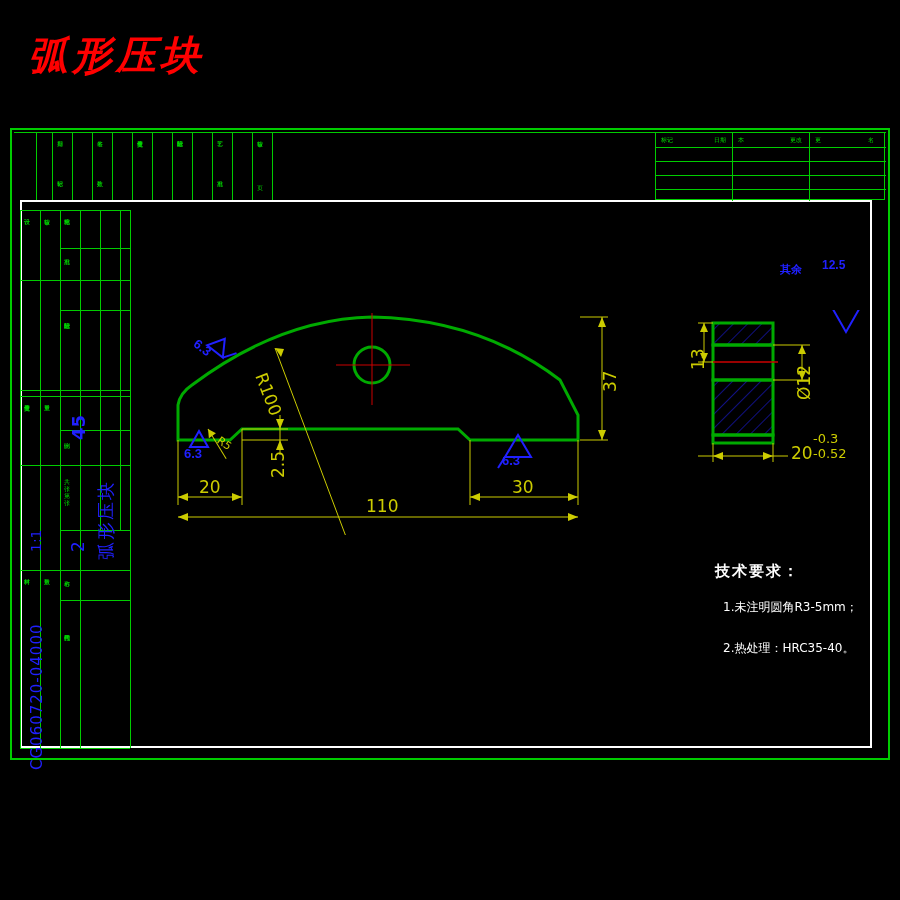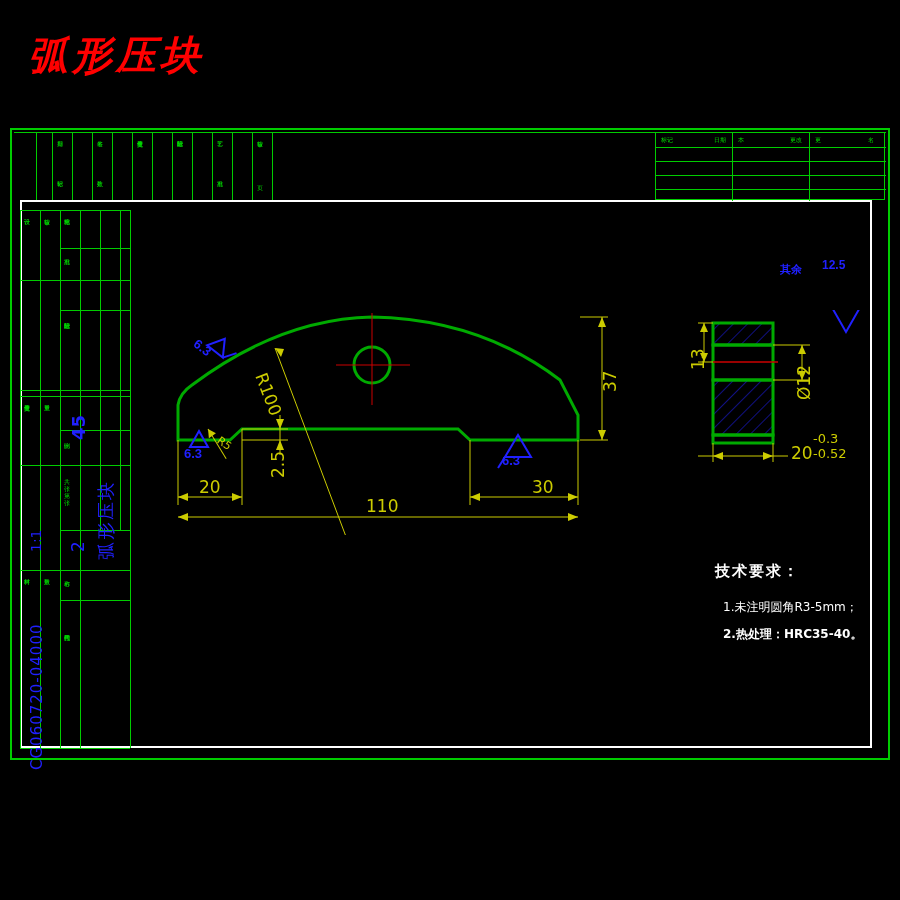--- a/index.html
+++ b/index.html
@@ -179,21 +179,21 @@
 
   <g transform="translate(48,124) rotate(35)">
     <line x1="0" y1="0" x2="32" y2="14" stroke="#cccc00" stroke-width="1"></line>
     <polygon points="0,0 9,-1 6,7" fill="#cccc00"></polygon>
   </g>
 </svg>
 
 <div class="abs dim" style="left:366px;top:496px;">110</div>
 <div class="abs dim rot90" style="left:600px;top:392px;">37</div>
 <div class="abs dim" style="left:199px;top:477px;">20</div>
-<div class="abs dim" style="left:532px;top:477px;">30</div>
+<div class="abs dim" style="left:512px;top:477px;">30</div>
 <div class="abs dim rot90" style="left:268px;top:478px;">2.5</div>
 <div class="abs dim" style="left:270px;top:370px;transform:rotate(69deg);transform-origin:0 0;">R100</div>
 <div class="abs dim" style="left:222px;top:434px;font-size:11px;transform:rotate(35deg);transform-origin:0 0;">R5</div>
 
 <div class="abs sf" style="left:184px;top:446px;font-size:13px;">6.3</div>
 <div class="abs sf" style="left:502px;top:453px;font-size:13px;">6.3</div>
 <div class="abs sf" style="left:200px;top:336px;font-size:13px;transform:rotate(38deg);transform-origin:0 0;">6.3</div>
 
 <svg class="abs" width="210" height="200" style="left:690px;top:310px;" viewBox="0 0 210 200">
   <defs>
@@ -238,14 +238,14 @@
 <div class="abs dim" style="left:791px;top:443px;">20</div>
 <div class="abs dim" style="left:813px;top:431px;font-size:13px;text-align:right;">-0.3</div>
 <div class="abs dim" style="left:813px;top:446px;font-size:13px;">-0.52</div>
 
 <div class="abs sf" style="left:780px;top:262px;font-size:11px;">其余</div>
 <div class="abs sf" style="left:822px;top:258px;font-size:12px;">12.5</div>
 
 <div class="abs" style="left:715px;top:562px;width:170px;">
   <div class="tech" id="tech-head">技术要求：</div>
   <div class="tech tech-item" style="margin-top:18px;margin-left:8px;">1.未注明圆角R3-5mm；</div>
-  <div class="tech tech-item" style="margin-top:10px;margin-left:8px;font-weight:bold;">2.热处理：HRC35-40。</div>
+  <div class="tech tech-item" style="margin-top:24px;margin-left:8px;">2.热处理：HRC35-40。</div>
 </div>
 
 </body></html>

